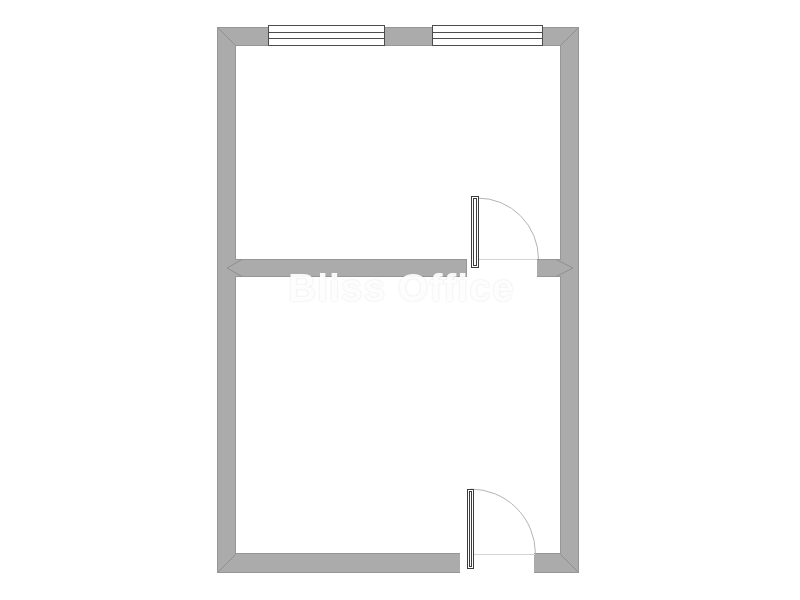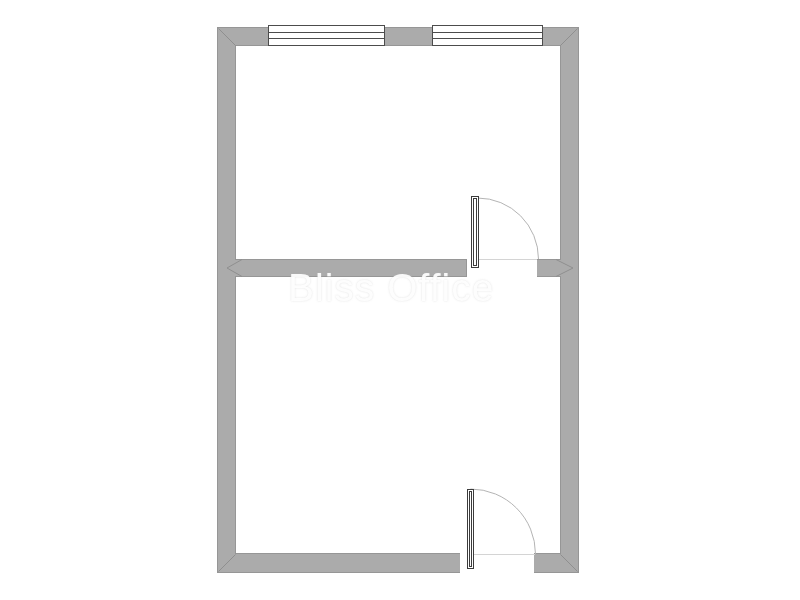--- a/index.html
+++ b/index.html
@@ -43,21 +43,21 @@
 
   
   .leaf{position:absolute;background:#fff;border:1px solid var(--door-frame);box-sizing:border-box;z-index:5;}
   .leaf .leaf-inner{position:absolute;left:1px;top:1px;right:1px;bottom:1px;border:1px solid var(--door-frame);}
   .leaf.d1{left:471px;top:196px;width:8px;height:72px;}
   .leaf.d2{left:467px;top:489px;width:7px;height:80px;}
 
   
   .watermark{
     position:absolute;left:288px;top:266px;z-index:6;
-    font-size:39px;font-weight:normal;letter-spacing:1px;white-space:nowrap;
+    font-size:39px;font-weight:bold;letter-spacing:1px;white-space:nowrap;
     color:var(--watermark-color);
     text-shadow:0 0 2px rgba(185,185,185,0.45);
     pointer-events:none;
   }
 </style>
 </head>
 <body>
 
 <div class="stage">
 

